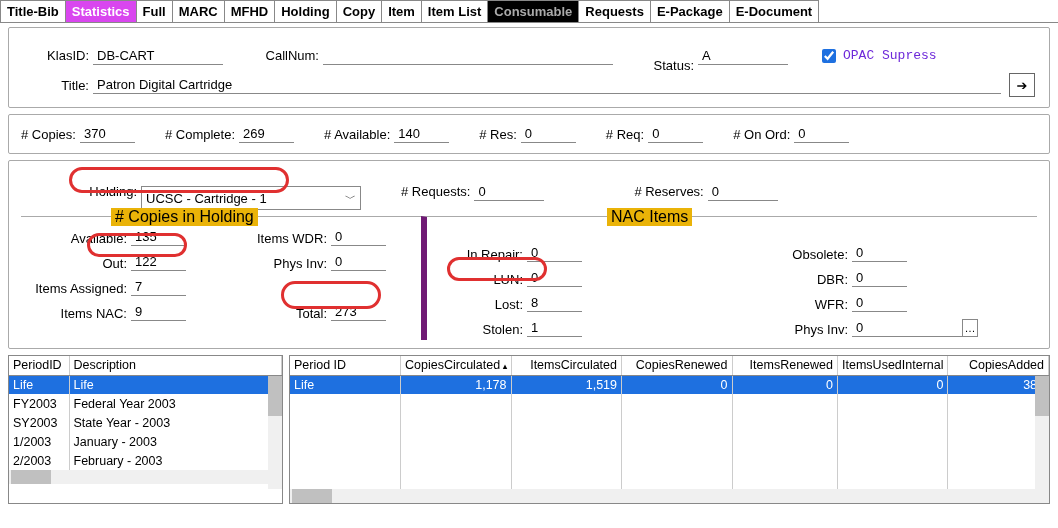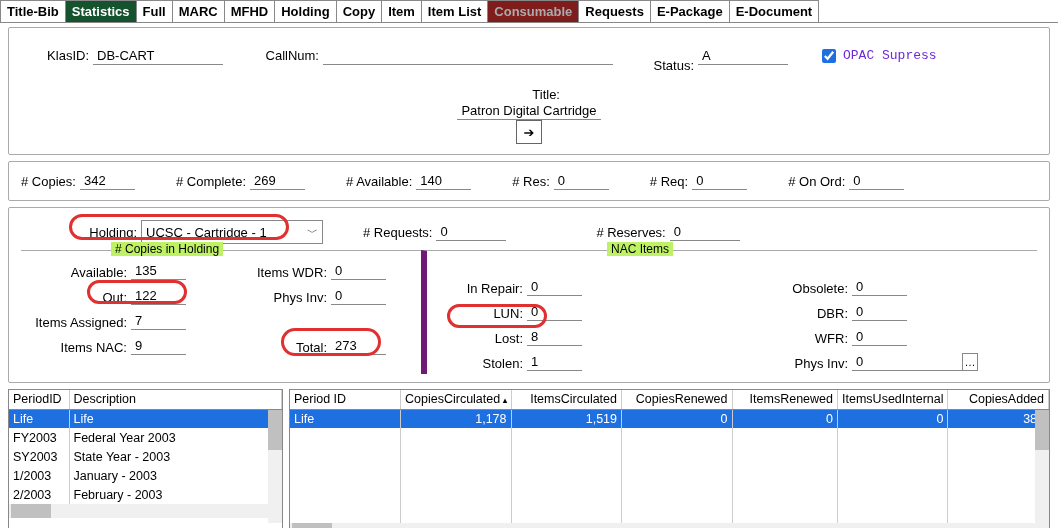--- a/index.html
+++ b/index.html
@@ -19,76 +19,77 @@
   .tab {
     padding: 3px 6px;
     border: 1px solid #888;
     border-bottom: none;
     margin-right: -1px;
     font-weight: bold;
     background: #fff;
     cursor: pointer;
   }
   .tab.active {
-    background: #14532d;
+    background: #d946ef;
     color: #fff;
   }
   .tab.disabled {
     color: #aaa;
-    background: #7f1d1d;
+    background: #000000;
   }
   .panel {
     border: 1px solid #aaa;
     margin: 6px 8px;
     padding: 8px 10px;
     position: relative;
     border-radius: 2px;
   }
   .row { display: flex; align-items: center; }
   .lbl { text-align: right; padding-right: 4px; }
   .val {
     border-bottom: 1px solid #888;
     padding: 1px 4px 0 4px;
     min-height: 18px;
     background: #fff;
   }
   .topvals .lbl { width: 70px; }
   .topvals .val { flex: 1; }
-  .statbar { display: flex; align-items: center; gap: 11px; }
+  .statbar { display: flex; align-items: center; gap: 0; }
   .statbar .group { display: flex; align-items: center; margin-right: 30px; }
   .statbar .lbl { white-space: nowrap; }
   .statbar .val { width: 55px; }
   .fieldset-title {
     position: absolute;
     top: -9px;
-    background: #bef264;
+    background: #eab308;
     padding: 0 4px;
-    font-size: 12px;
+    font-size: 16px;
   }
   .holding-body { display: flex; }
   .hcol { flex: 1; }
   .frow { display: flex; align-items: flex-end; margin: 3px 0; height: 22px; }
   .frow .lbl { width: 110px; }
   .frow .val { width: 55px; margin-top: 13px; }
   .btn-icon {
     width: 26px; height: 24px;
     border: 1px solid #666;
     display: flex; align-items: center; justify-content: center;
     background: #fff;
   }
   .chk { width: 14px; height: 14px; accent-color: #1e70e0; }
   .dropdown {
     border: 1px solid #888;
     padding: 1px 4px;
     display: flex;
     align-items: center;
     justify-content: space-between;
     background: #fff;
-    width: 182px;
+    width: 220px;
     height: 24px;
+    margin-top: 13px;
   }
   .dropdown .chev { font-size: 11px; color: #444; }
   .annot {
     border: 3px solid #e03030;
     border-radius: 14px;
     position: absolute;
     pointer-events: none;
   }
   .tables { display: flex; margin: 6px 8px; gap: 6px; }
   .tbl-wrap {
@@ -153,34 +154,34 @@
     <div style="width:30px;"></div>
     <div class="lbl" style="width:70px;">CallNum:</div>
     <div class="val" style="width:290px; flex:none;"></div>
     <div style="width:30px;"></div>
     <div class="lbl" style="width:55px;margin-top:20px;">Status:</div>
     <div class="val" style="width:90px; flex:none;">A</div>
     <div style="width:30px;"></div>
     <input type="checkbox" class="chk" checked="" style="">
     <span style="margin-left:4px; color:#6d28d9;font-family:Liberation Mono, monospace;">OPAC Supress</span>
   </div>
-  <div class="row topvals" style="margin-top:14px;flex-direction:column;">
+  <div class="row topvals" style="margin-top:0;">
     <div class="lbl">Title:</div>
     <div class="val" style="flex:1;">Patron Digital Cartridge</div>
     <div style="width:8px;"></div>
     <div class="btn-icon">
       <span>➔</span>
     </div>
   </div>
 </div>
 
 <div class="panel statbar" style="padding:10px 12px;">
   <div class="group">
     <div class="lbl"># Copies:</div>
-    <div class="val">342</div>
+    <div class="val">370</div>
   </div>
   <div class="group">
     <div class="lbl"># Complete:</div>
     <div class="val">269</div>
   </div>
   <div class="group">
     <div class="lbl"># Available:</div>
     <div class="val">140</div>
   </div>
   <div class="group">

